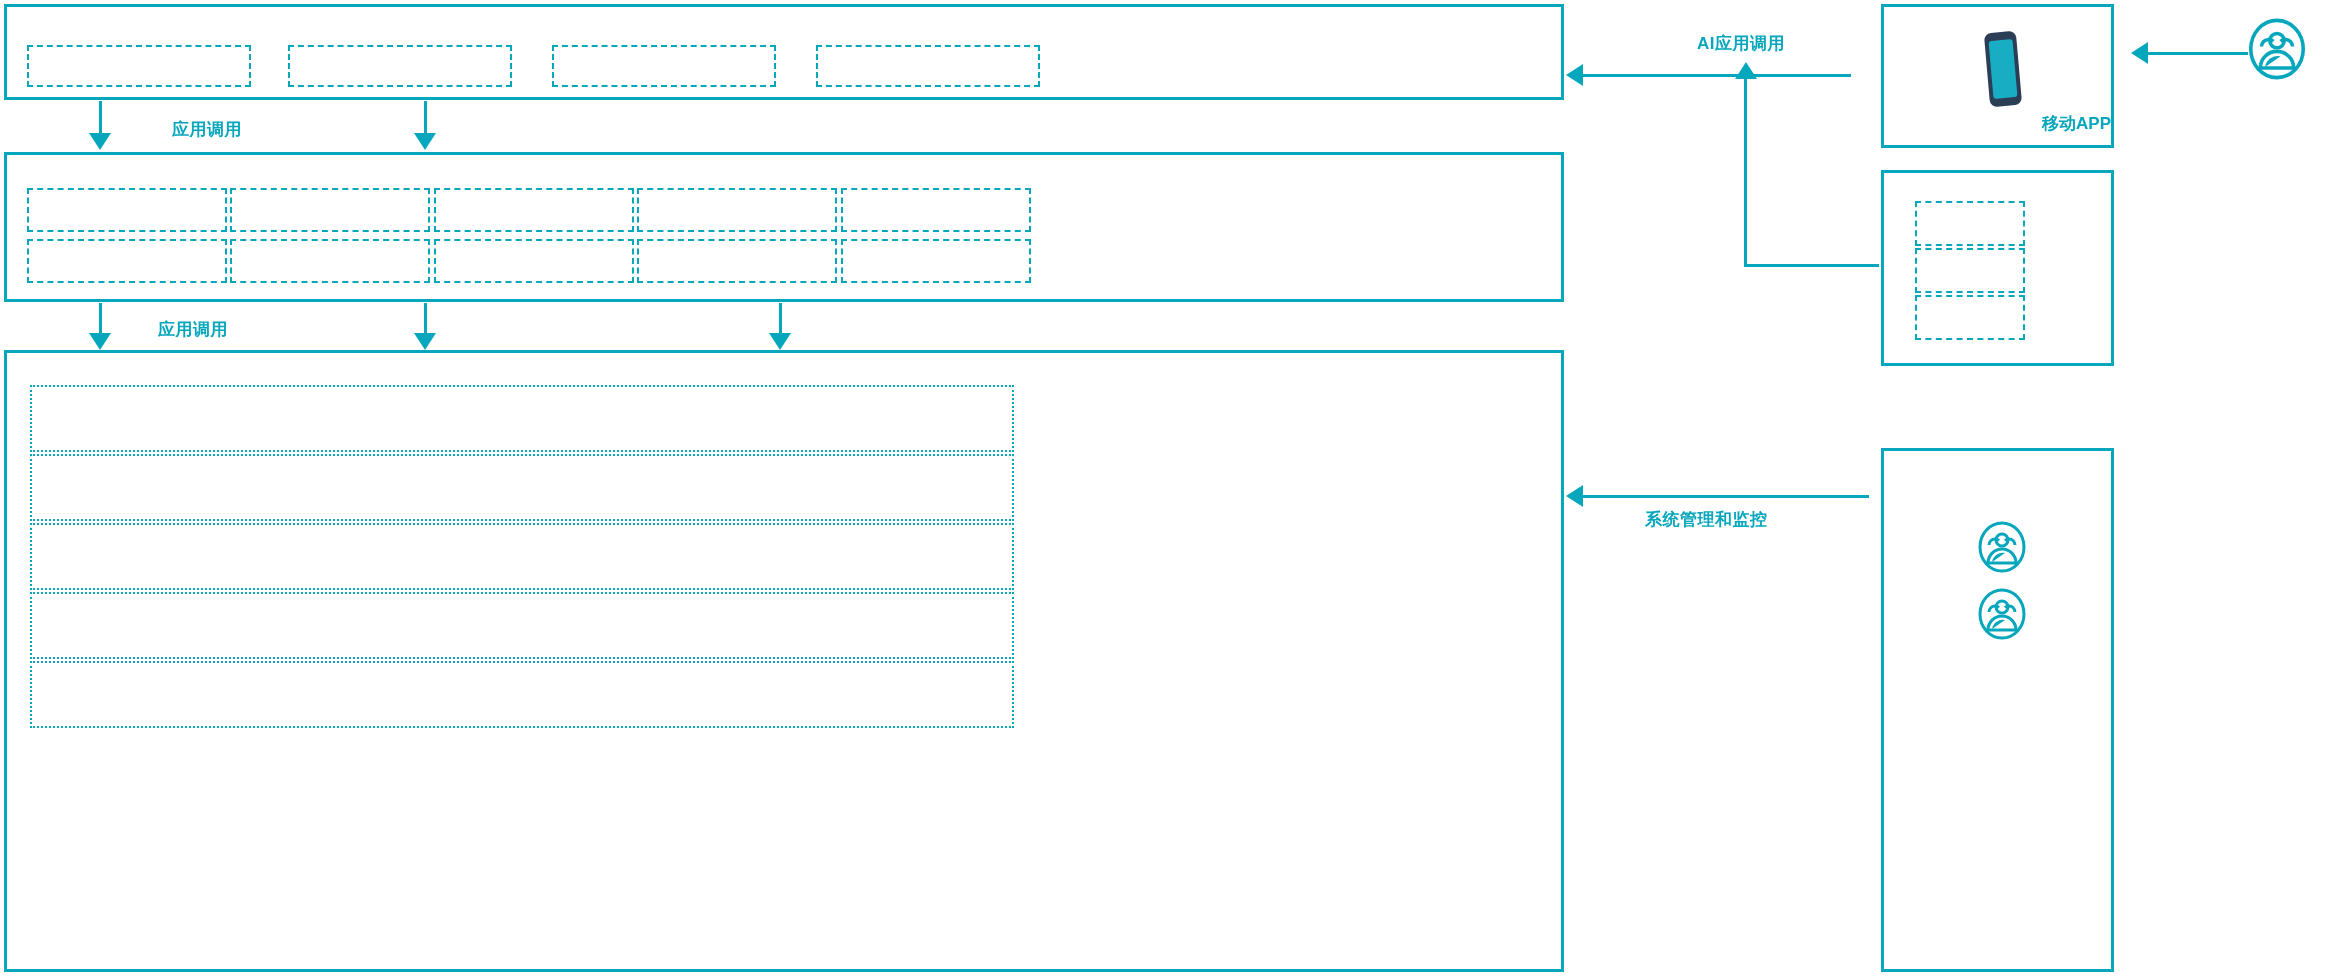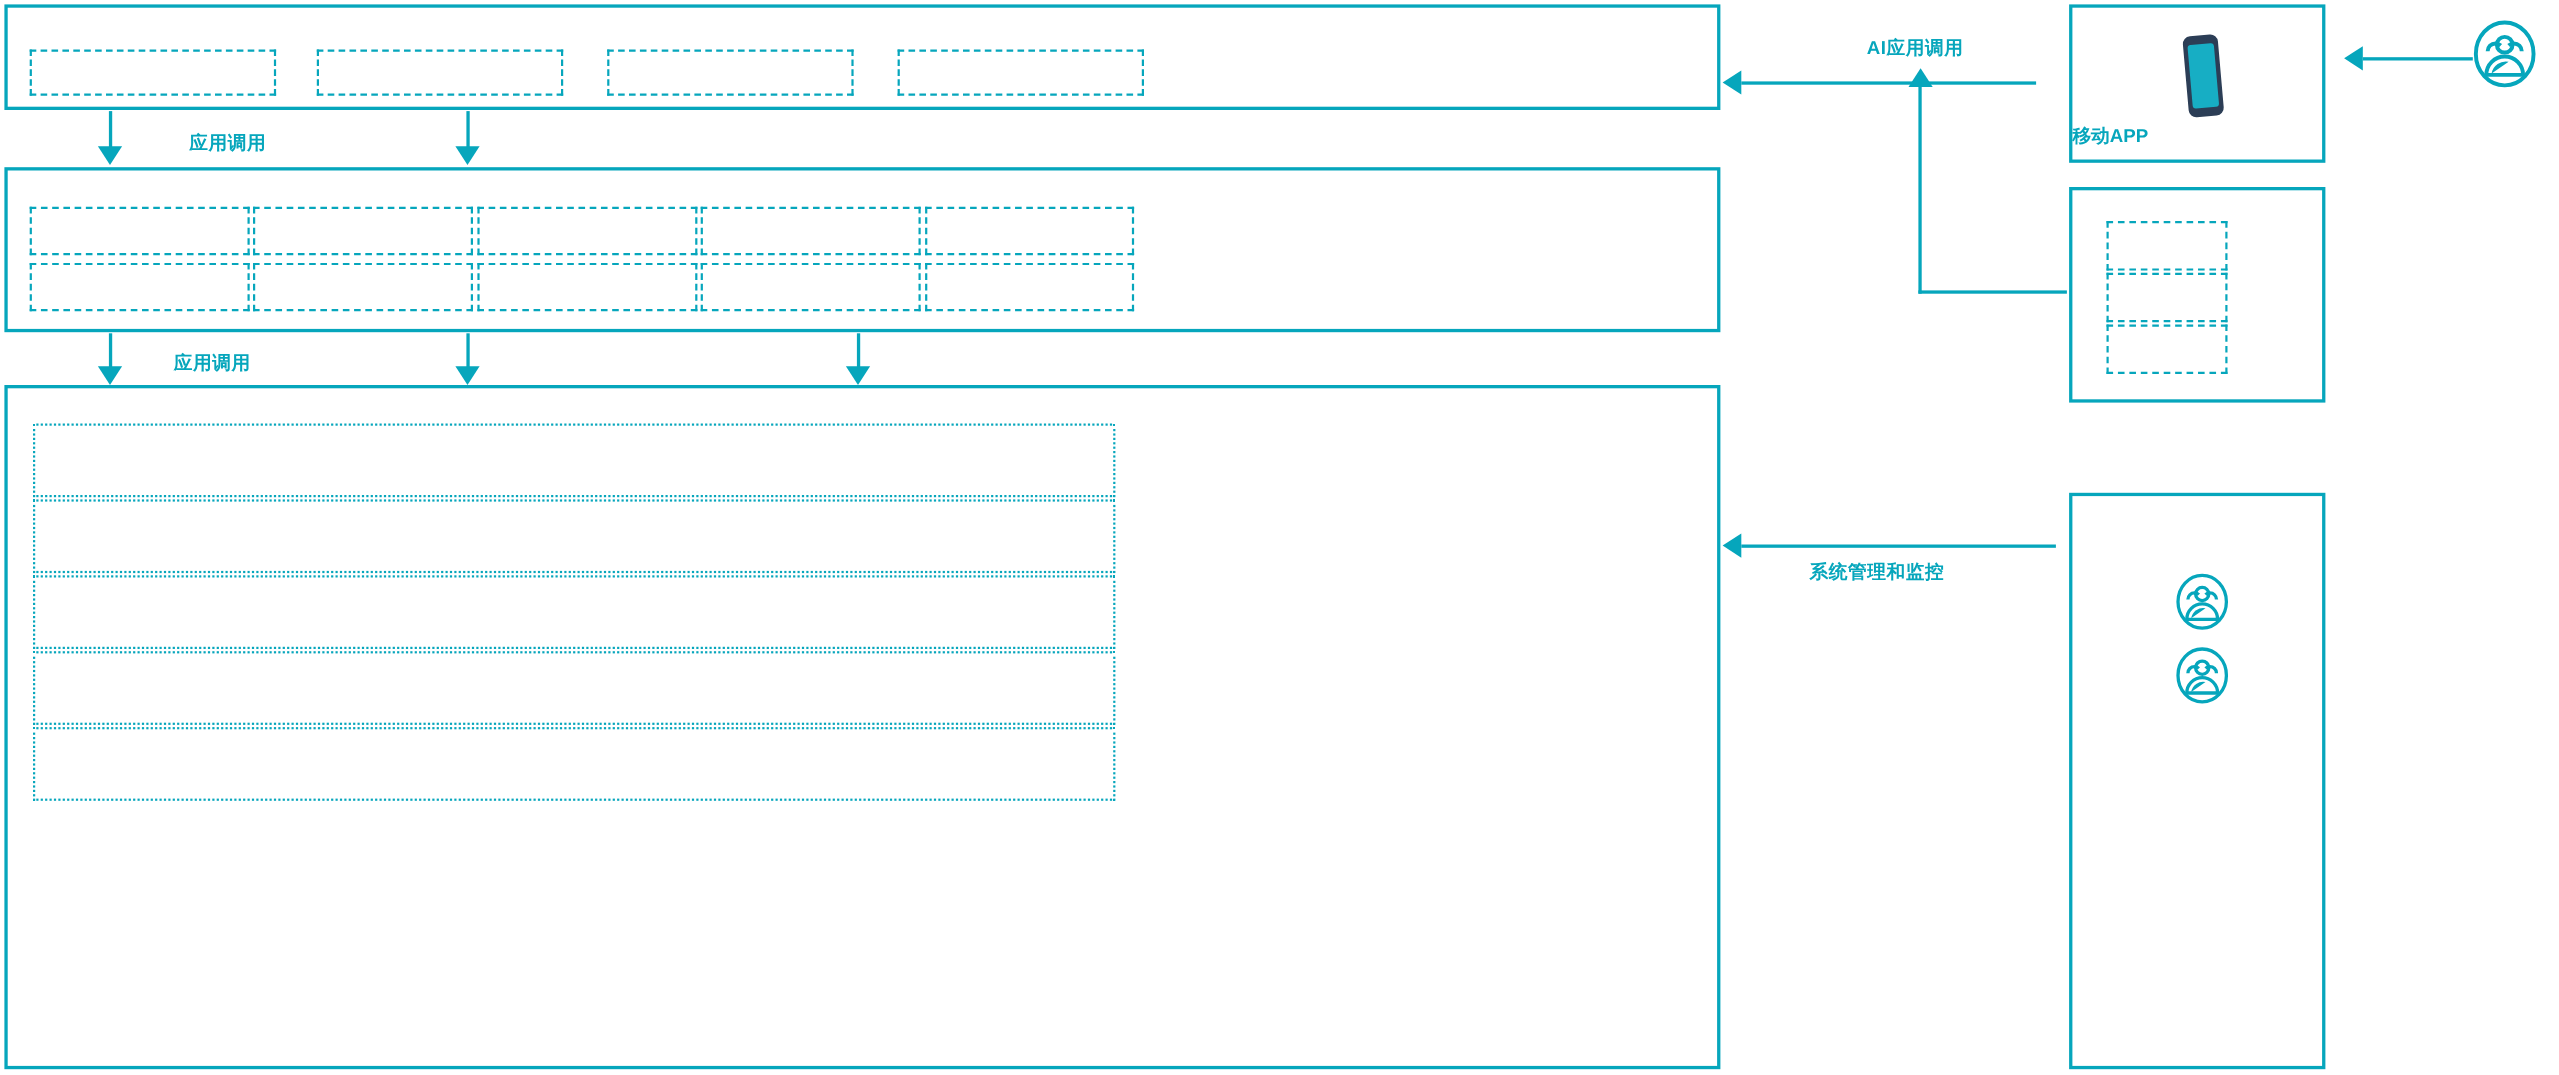--- a/index.html
+++ b/index.html
@@ -74,21 +74,21 @@
     white-space: nowrap;
     letter-spacing: .5px;
   }
 
   .box-caption {
     position: absolute;
     color: #06A6BC;
     font-size: 17px;
     font-weight: bold;
     white-space: nowrap;
-    text-align: left;
+    text-align: right;
     width: 100%;
     left: 0;
   }
 
   .icon-wrap { position: absolute; }
 </style>
 </head>
 <body>
 
 <div class="panel" style="left:4px; top:4px; width:1560px; height:96px;">

